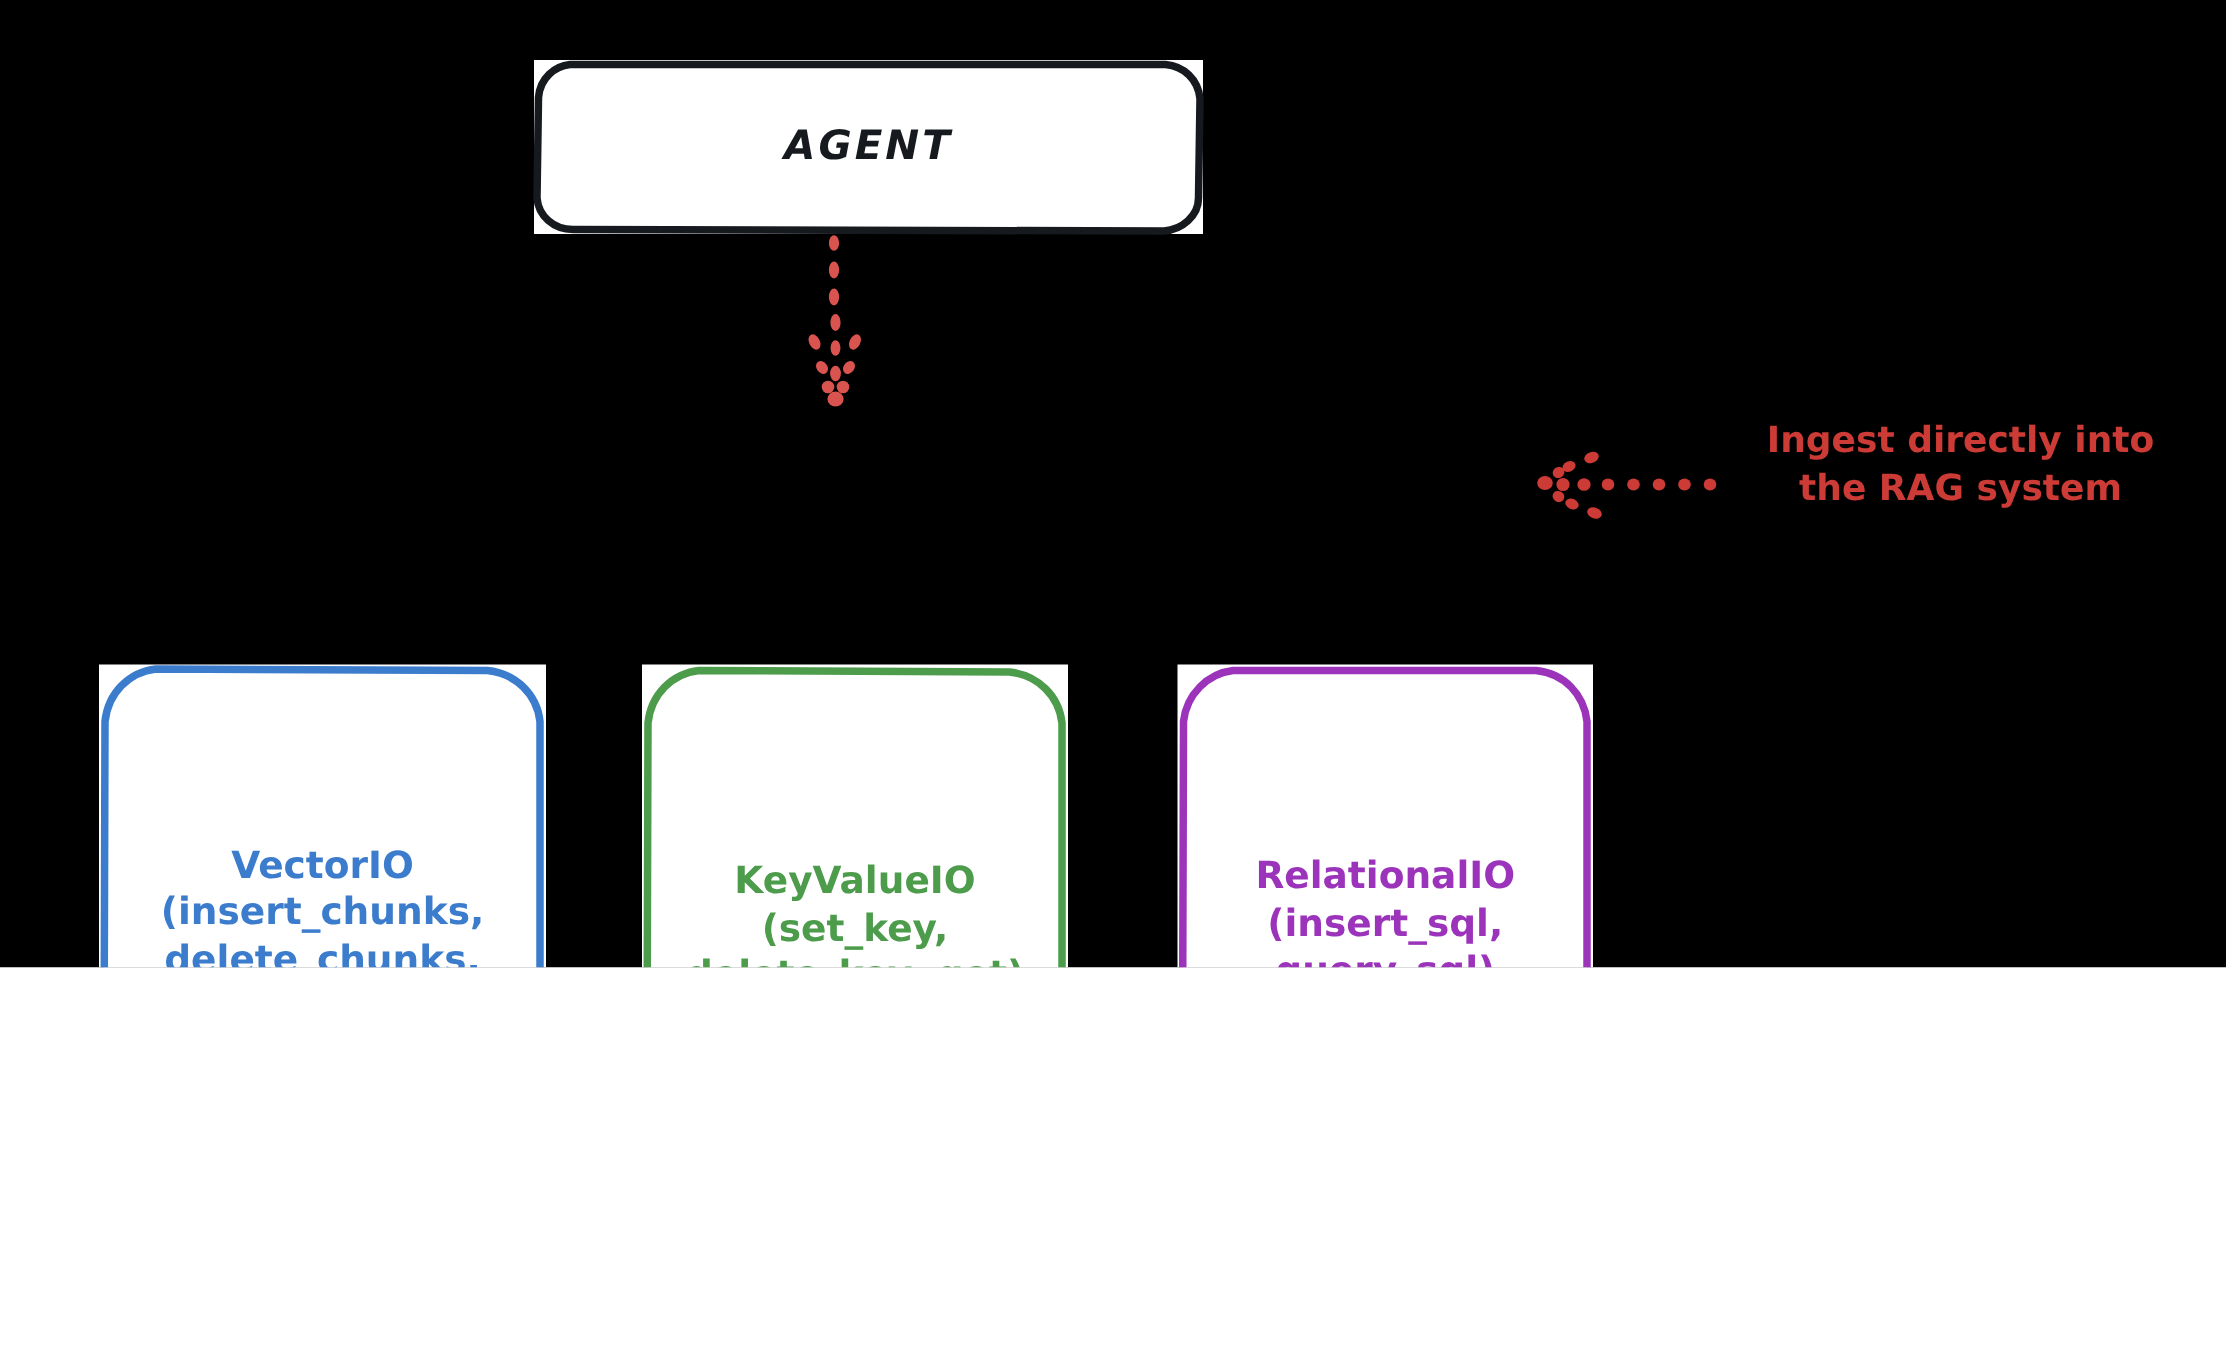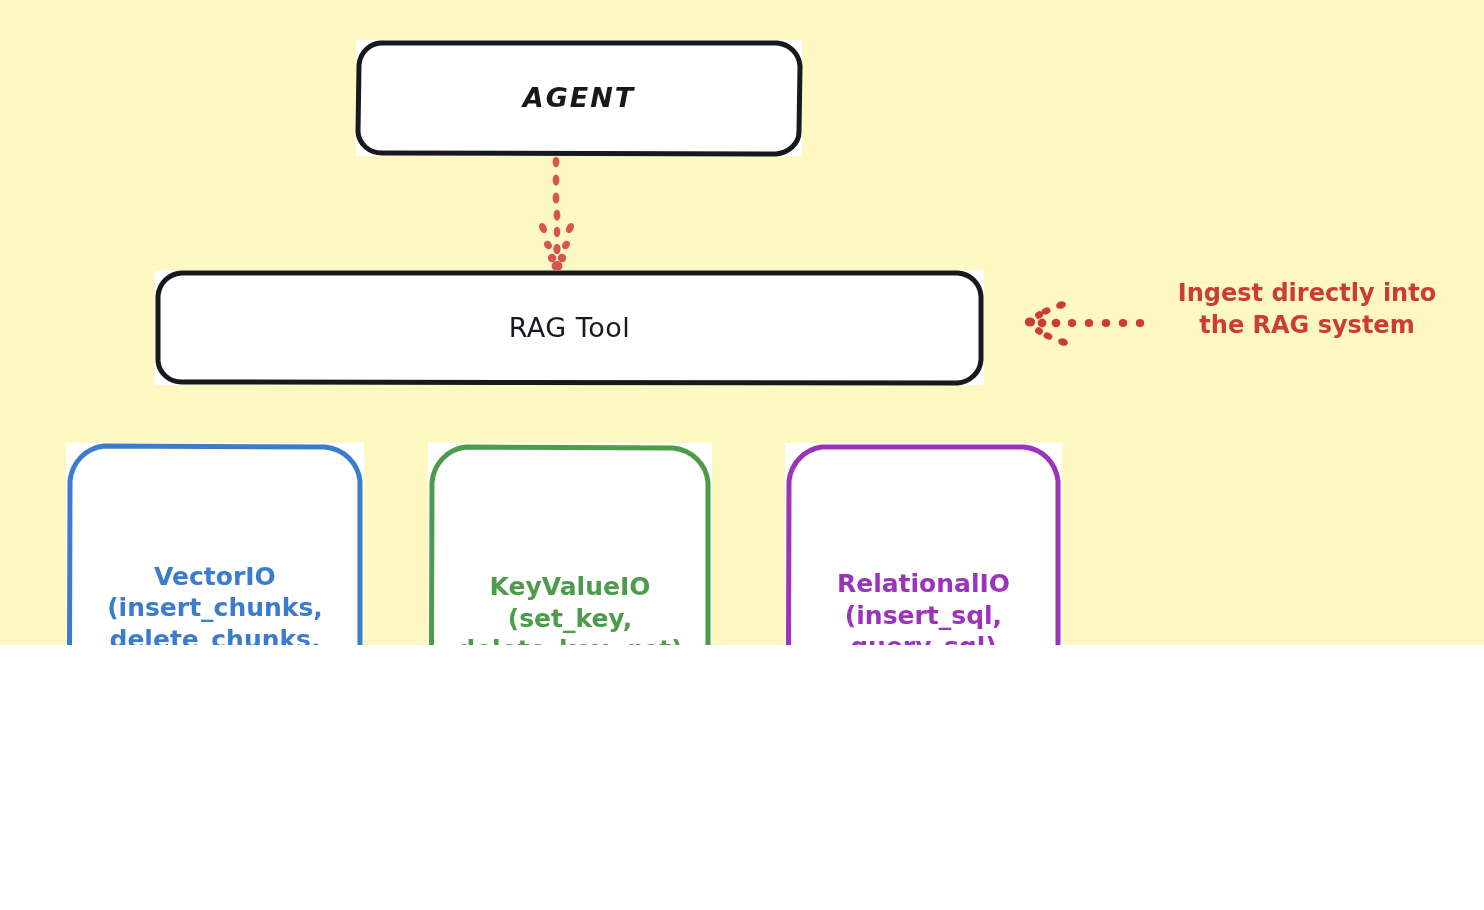--- a/index.html
+++ b/index.html
@@ -8,21 +8,21 @@
     padding: 0;
     background: #ffffff;
   }
   body {
     font-family: "DejaVu Sans", sans-serif;
   }
   #canvas {
     position: relative;
     width: 1484px;
     height: 645px;
-    background: #fef9c3;
+    background: #000000;
     overflow: hidden;
   }
 
   
   .hbox {
     position: absolute;
     box-sizing: border-box;
     background: #ffffff;
     display: flex;
     align-items: center;
@@ -149,28 +149,20 @@
       <ellipse cx="38" cy="72" rx="3.6" ry="5.4" transform="rotate(-26 38 72)"></ellipse>
       <ellipse cx="65" cy="72" rx="3.6" ry="5.4" transform="rotate(26 65 72)"></ellipse>
       <ellipse cx="43" cy="89" rx="3.6" ry="4.6" transform="rotate(-38 43 89)"></ellipse>
       <ellipse cx="61" cy="89" rx="3.6" ry="4.6" transform="rotate(38 61 89)"></ellipse>
       <ellipse cx="47" cy="102" rx="4.2" ry="4.2"></ellipse>
       <ellipse cx="57" cy="102" rx="4.2" ry="4.2"></ellipse>
       <ellipse cx="52" cy="110" rx="5.4" ry="5.0"></ellipse>
     </g>
   </svg>
 
-  <div class="hbox" id="ragtool-box">
-    <svg class="frame" viewBox="0 0 829 115" preserveAspectRatio="none">
-      <path d="M26,3 C14,4 4,13 3,26 L3,91 C4,103 14,112 27,112
-               L802,113 C815,112 825,103 826,90 L826,26
-               C825,13 815,4 803,3 Z" fill="#ffffff" stroke="#16191d" stroke-width="5" stroke-linecap="round" stroke-linejoin="round"></path>
-    </svg>
-    <div class="label">RAG Tool</div>
-  </div>
 
   <svg id="ingest-arrow" viewBox="0 0 128 54">
     <g fill="#cc3b35">
       <ellipse cx="122" cy="27" rx="4.2" ry="4.0"></ellipse>
       <ellipse cx="105" cy="27" rx="4.2" ry="4.0"></ellipse>
       <ellipse cx="88" cy="27" rx="4.2" ry="4.0"></ellipse>
       <ellipse cx="71" cy="27" rx="4.2" ry="4.0"></ellipse>
       <ellipse cx="54" cy="27" rx="4.2" ry="4.0"></ellipse>
       <ellipse cx="38" cy="27" rx="4.4" ry="4.2"></ellipse>
       <ellipse cx="24" cy="27" rx="4.4" ry="4.4"></ellipse>

